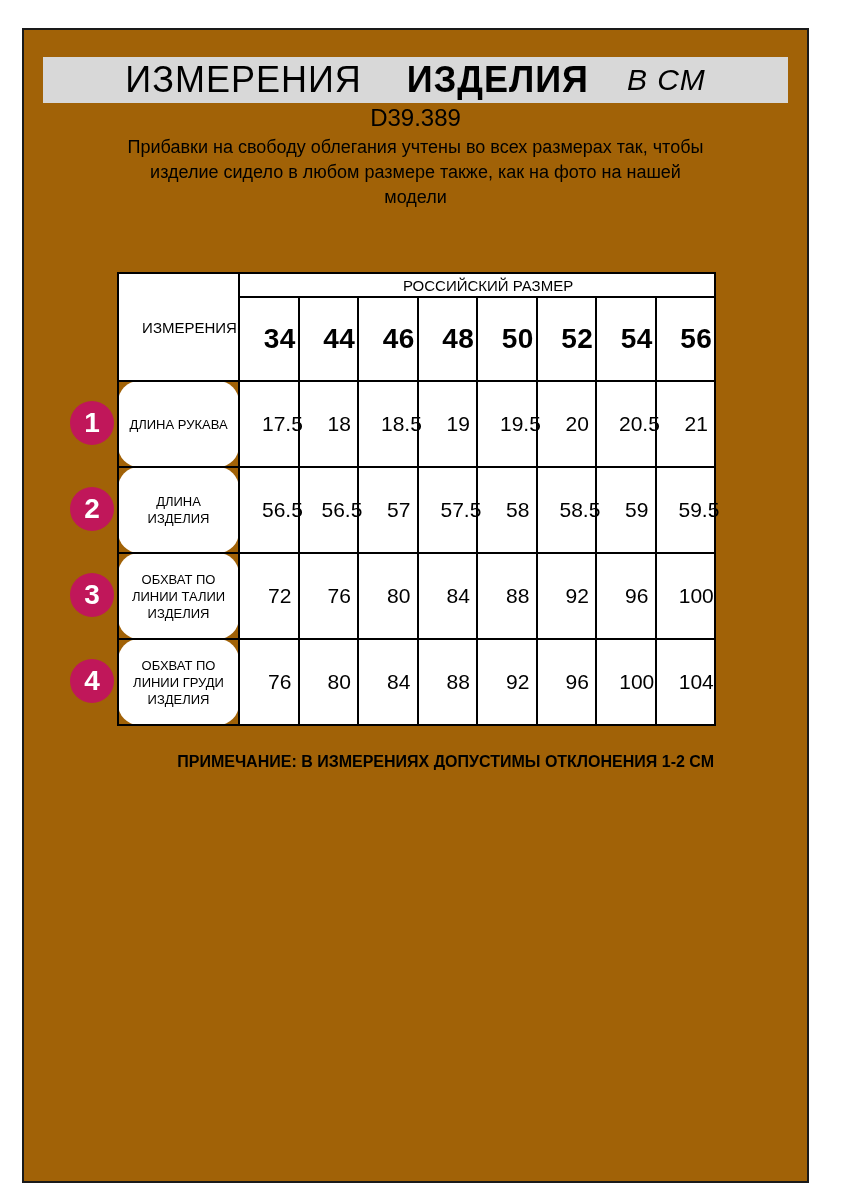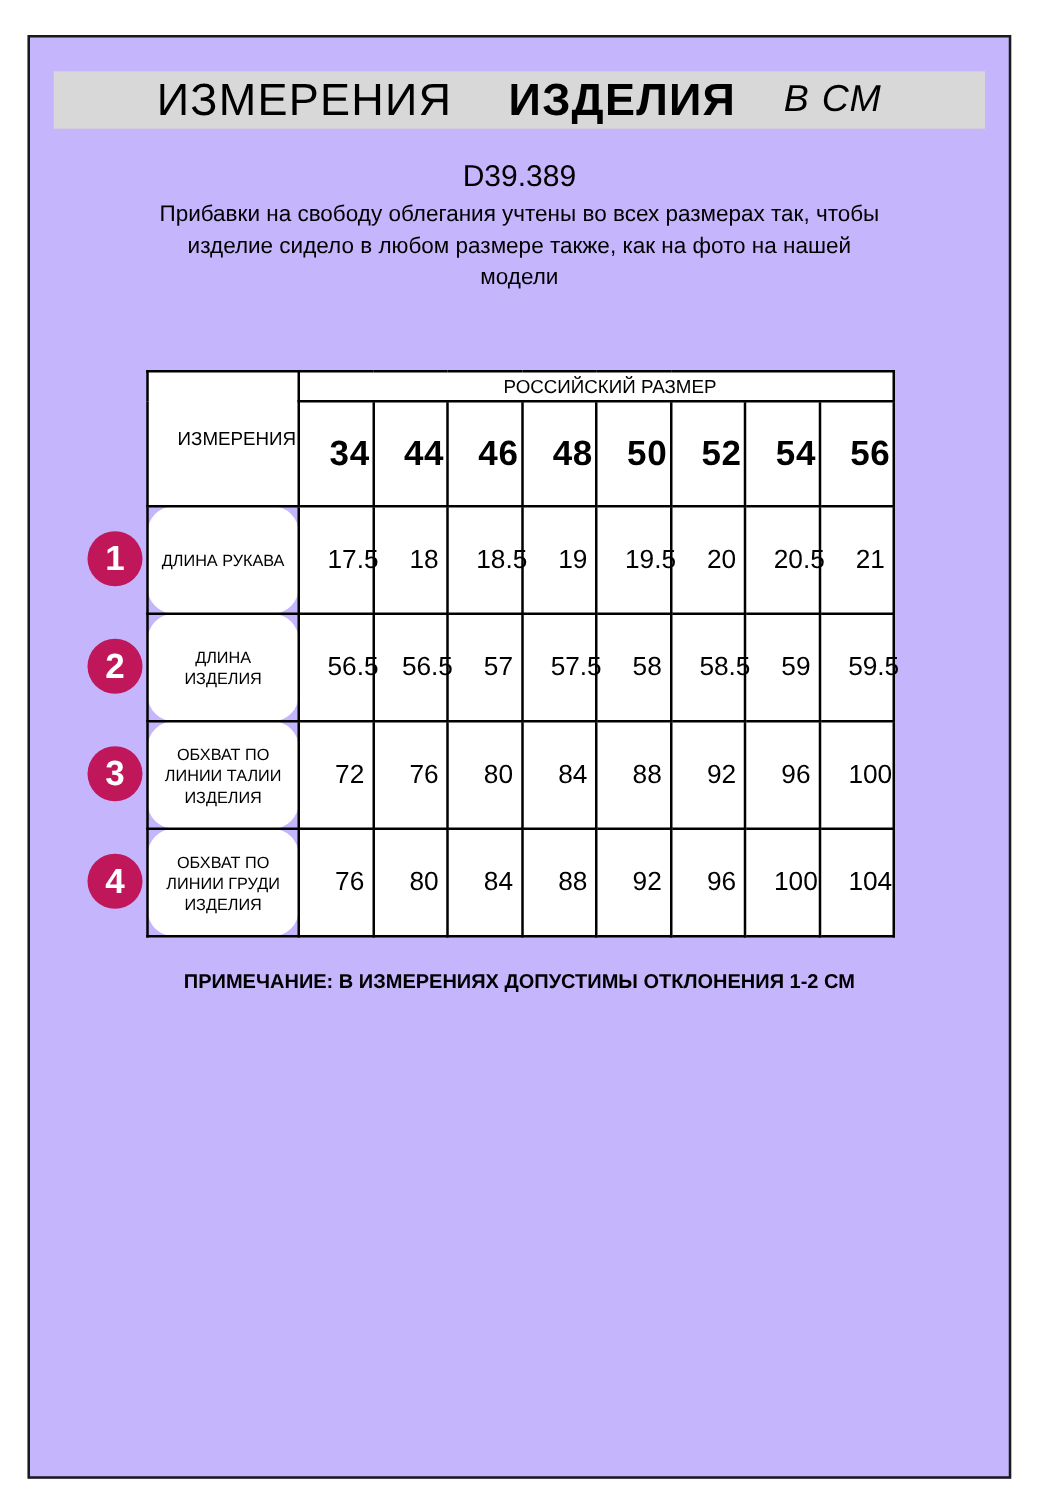--- a/index.html
+++ b/index.html
@@ -13,37 +13,37 @@
     background: #ffffff;
     font-family: "Liberation Sans", "DejaVu Sans", sans-serif;
     color: #000;
     overflow: hidden;
   }
   .frame {
     position: absolute;
     left: 22px; top: 28px;
     width: 787px; height: 1155px;
     border: 2px solid #1a1a1a;
-    background: #c4b5fd;
+    background: #a16207;
   }
   .title-bar {
     margin: 27px 19px 0 19px;
     height: 46px;
     background: var(--bar-bg);
     display: flex;
     align-items: center;
     justify-content: center;
     gap: 0;
     white-space: nowrap;
   }
   .title-word { font-size: 36px; font-weight: 400; letter-spacing: 1px; }
   .title-word.bold { font-weight: 700; margin-left: 45px; }
   .title-unit { font-size: 30px; font-weight: 400; margin-left: 38px; letter-spacing: 1px; font-style: italic; }
   .product-code {
-    margin-top: 25px;
+    margin-top: 1px;
     text-align: center;
     font-size: 24px;
     font-weight: 400;
   }
   .subtitle {
     margin-top: 3px;
     text-align: center;
     font-size: 18px;
     line-height: 25px;
     font-weight: 400;
@@ -82,21 +82,21 @@
     color: #fff;
     font-size: 28px;
     font-weight: 700;
     display: flex;
     align-items: center;
     justify-content: center;
   }
   .note {
     margin: 27px 0 0 93px;
     width: 597px;
-    text-align: center;
+    text-align: right;
     font-size: 16px;
     font-weight: 700;
   }
 </style>
 </head>
 <body>
 
 <div class="frame">
 
   <div class="title-bar">

